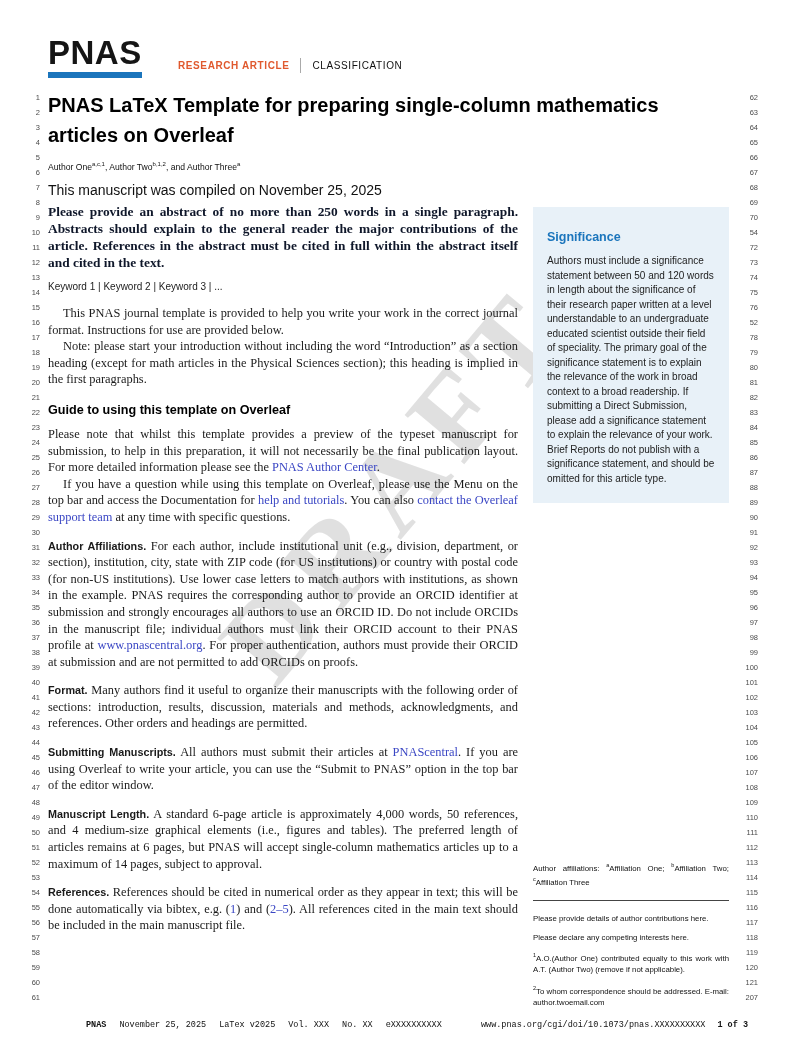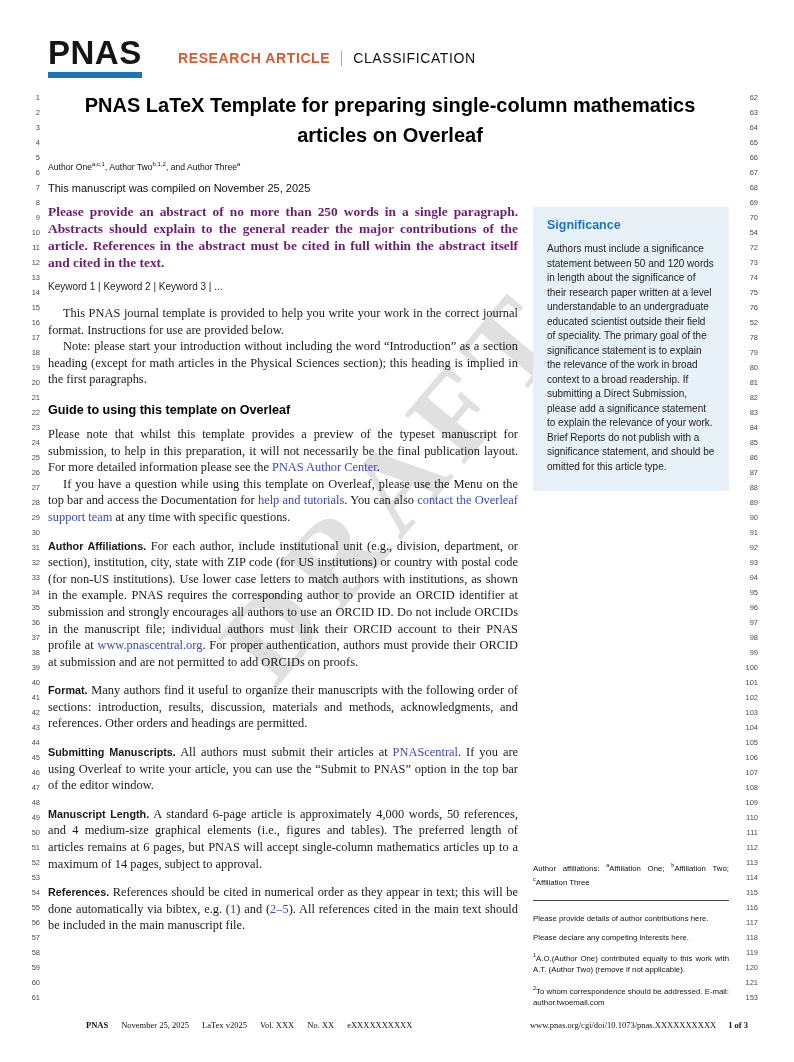--- a/index.html
+++ b/index.html
@@ -10,73 +10,73 @@
   .watermark{position:absolute;left:85px;top:418px;width:620px;text-align:center;
              transform:rotate(-50deg);font-family:"Liberation Serif",serif;font-weight:bold;
              font-size:118px;letter-spacing:12px;color:#b7b7b7;opacity:.42;z-index:0;
              pointer-events:none;user-select:none;}
 
   
   .logo{position:absolute;left:48px;top:36px;z-index:1;}
   .logo-text{font-family:"Liberation Sans",sans-serif;font-weight:bold;font-size:33px;
              line-height:1;letter-spacing:.5px;color:#151515;display:inline-block;}
   .logo-bar{height:6px;background:#1b75bc;margin-top:3px;}
-  .header-labels{position:absolute;left:178px;top:50px;display:flex;align-items:center;gap:11px;
-                 font-family:"Liberation Sans",sans-serif;font-size:14px;letter-spacing:.6px;z-index:1;justify-content:flex-end;}
+  .header-labels{position:absolute;left:178px;top:58px;display:flex;align-items:center;gap:11px;
+                 font-family:"Liberation Sans",sans-serif;font-size:10px;letter-spacing:.6px;z-index:1;justify-content:flex-end;}
   .research{color:#e0592e;font-weight:bold;}
   .label-divider{width:1px;height:15px;background:#aaa;}
   .classification{color:#111;}
 
   
   .lnums{position:absolute;top:90px;width:20px;z-index:1;font-family:"Liberation Sans",sans-serif;
          font-size:7.5px;color:#4a4a4a;text-align:right;}
   .lnums div{height:15px;line-height:15px;}
   .lnums-left{left:20px;}
   .lnums-right{left:738px;}
 
   
   .fullhead{position:absolute;left:48px;top:90px;width:684px;z-index:1;}
   .title{font-family:"Liberation Sans",sans-serif;font-weight:bold;font-size:20px;
-         line-height:30px;color:#000;text-align:center;}
+         line-height:30px;color:#000;}
   .authors{margin-top:11px;font-family:"Liberation Sans",sans-serif;font-size:8.6px;color:#111;}
   .authors sup{font-size:6px;}
-  .compiled{margin-top:10px;font-family:"Liberation Sans",sans-serif;font-size:11px;color:#111;}
+  .compiled{margin-top:10px;font-family:"Liberation Sans",sans-serif;font-size:14px;color:#111;}
 
   
   .main-col{position:absolute;left:48px;top:203px;width:470px;z-index:1;}
-  .abstract{font-weight:bold;font-size:13.4px;line-height:17px;text-align:justify;color:#701a75;}
+  .abstract{font-weight:bold;font-size:13.4px;line-height:17px;text-align:justify;color:#0f172a;}
   .keywords{margin-top:10px;font-family:"Liberation Sans",sans-serif;font-size:10px;color:#222;}
   .bodytext{margin-top:13px;}
   .bodytext p{margin:0;font-size:12.4px;line-height:16.6px;text-align:justify;color:#1a1a1a;}
   .indent{text-indent:15px;}
   .h2{font-family:"Liberation Sans",sans-serif;font-weight:bold;font-size:12.6px;
       margin:15px 0 9px;color:#000;}
   .runin{margin-top:12px !important;}
   .lead{font-family:"Liberation Sans",sans-serif;font-weight:bold;font-size:10.8px;}
   .link{color:#3a46c4;}
   .b{font-weight:bold;}
 
   
   .sig-box{position:absolute;left:533px;top:207px;width:196px;box-sizing:border-box;
-           background:#e8f1f8;padding:11px 14px 17px;z-index:1;
+           background:#e8f1f8;padding:23px 14px 17px;z-index:1;
            font-family:"Liberation Sans",sans-serif;}
   .sig-title{color:#1b75bc;font-weight:bold;font-size:12.5px;}
   .sig-text{margin-top:10px;font-size:10px;line-height:14.5px;color:#222;}
 
   
   .notes{position:absolute;left:533px;top:860px;width:196px;z-index:1;
          font-family:"Liberation Sans",sans-serif;font-size:7.8px;line-height:11.5px;color:#111;}
   .notes p{margin:0 0 7px;text-align:justify;}
   .notes sup{font-size:5.5px;}
   .notes-rule{border:none;border-top:1px solid #444;margin:12px 0 12px;}
 
   
   .footer{position:absolute;left:48px;right:46px;top:1020px;display:flex;
           justify-content:space-between;align-items:baseline;z-index:1;
-          font-family:Liberation Serif, serif;font-size:8.5px;color:#111;padding-left:38px;}
+          font-family:Liberation Mono, monospace;font-size:8.5px;color:#111;padding-left:38px;}
   .footer-left span{margin-right:13px;}
   .footer-right span{margin-left:12px;}
 </style>
 </head>
 <body>
 
 <div class="page">
 
   <div class="watermark">DRAFT</div>
 
@@ -207,21 +207,21 @@
       <div>112</div>
       <div>113</div>
       <div>114</div>
       <div>115</div>
       <div>116</div>
       <div>117</div>
       <div>118</div>
       <div>119</div>
       <div>120</div>
       <div>121</div>
-      <div>153</div>
+      <div>207</div>
     </div>
 
   <div class="fullhead">
     <div class="title">PNAS LaTeX Template for preparing single-column mathematics articles on Overleaf</div>
     <div class="authors"><span>Author One</span><sup>a,c,1</sup><span>, Author Two</span><sup>b,1,2</sup><span>, and Author Three</span><sup>a</sup></div>
     <div class="compiled">This manuscript was compiled on November 25, 2025</div>
   </div>
 
   <div class="main-col">
     <div class="abstract">Please provide an abstract of no more than 250 words in a single paragraph. Abstracts should explain to the general reader the major contributions of the article. References in the abstract must be cited in full within the abstract itself and cited in the text.</div>

